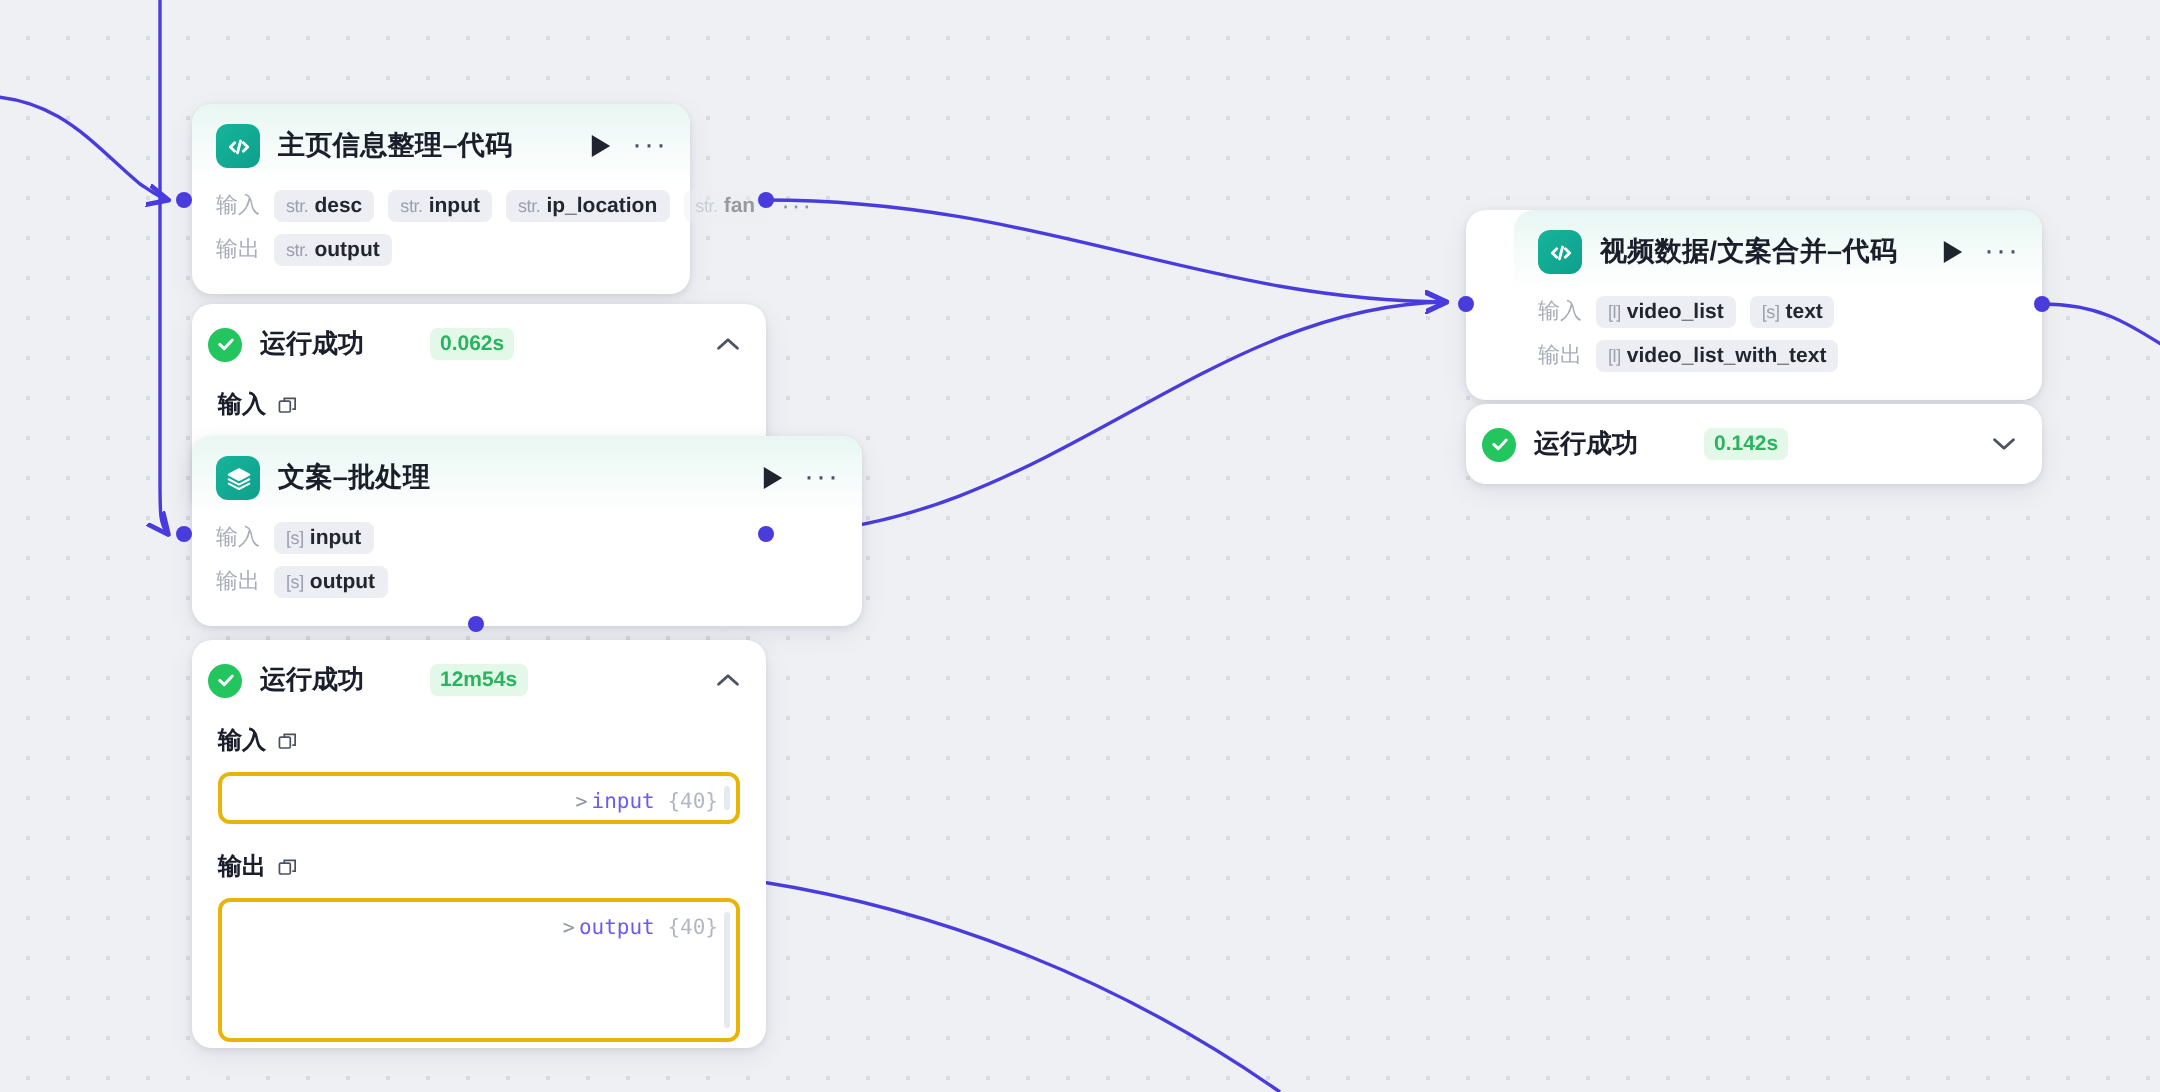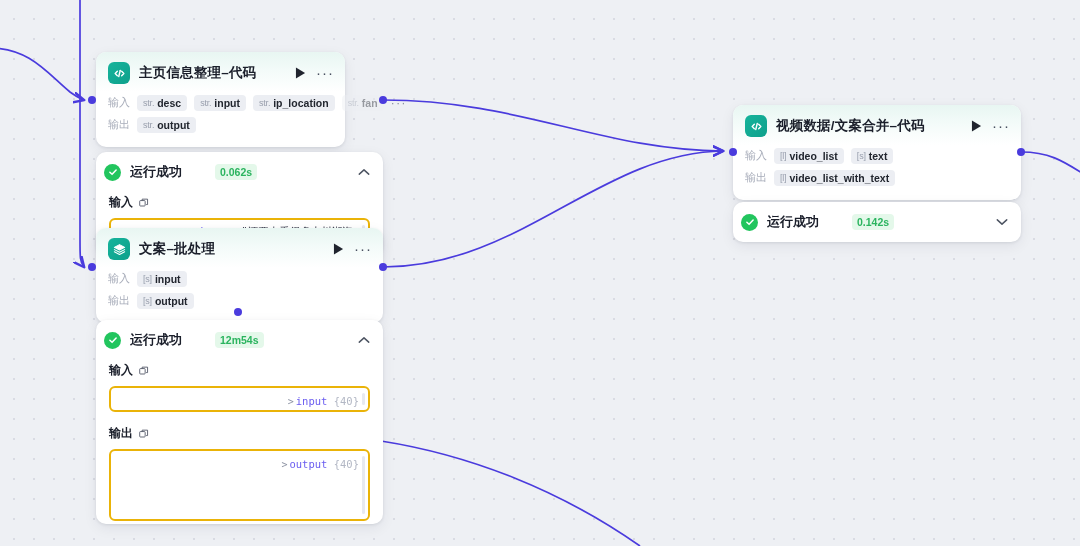--- a/index.html
+++ b/index.html
@@ -289,21 +289,21 @@
           </svg>
       </span>
     </div>
     <div class="code-box" style="height:24px; padding-top:5px;">
       <span class="k-purple">desc</span><span class="k-dark">&nbsp;:&nbsp;</span><span class="k-dark">"还要去看很多山川湖海✈ huolongguoyeyeye"</span>
       <span class="sb"></span>
     </div>
   </div>
 </div>
 
-<div class="node" style="left:96px; top:228px; width:287px;">
+<div class="node" style="left:96px; top:218px; width:335px;">
   <div class="node-head">
     <span class="node-icon">
       <svg width="13" height="13" viewBox="0 0 24 24" fill="none" stroke="#ffffff" stroke-width="1.9" stroke-linecap="round" stroke-linejoin="round">
         <polygon points="12,3 21.5,8 12,13 2.5,8" fill="#ffffff" stroke="#ffffff"></polygon>
         <polyline points="2.5,12.2 12,17.2 21.5,12.2"></polyline>
         <polyline points="2.5,16.2 12,21.2 21.5,16.2"></polyline>
       </svg>
     </span>
     <span class="node-title">文案–批处理</span>
     <span class="head-btn">
@@ -372,21 +372,21 @@
           </svg>
       </span>
     </div>
     <div class="code-box" style="height:72px;padding-left:48px;">
       <span class="arrow-tog">&gt;</span><span class="k-purple">output</span>&nbsp;<span class="k-gray">{40}</span>
       <span class="sb"></span>
     </div>
   </div>
 </div>
 
-<div class="node" style="left:733px; top:105px; width:288px;">
+<div class="node" style="left:733px; top:105px; width:288px;padding-left:24px;">
   <div class="node-head">
     <span class="node-icon">
       <svg width="13" height="13" viewBox="0 0 24 24" fill="none" stroke="#ffffff" stroke-width="2.6" stroke-linecap="round" stroke-linejoin="round">
         <polyline points="8,8 4,12 8,16"></polyline>
           <polyline points="16,8 20,12 16,16"></polyline>
           <line x1="13.4" y1="6.5" x2="10.6" y2="17.5"></line>
       </svg>
     </span>
     <span class="node-title">视频数据/文案合并–代码</span>
     <span class="head-btn">

